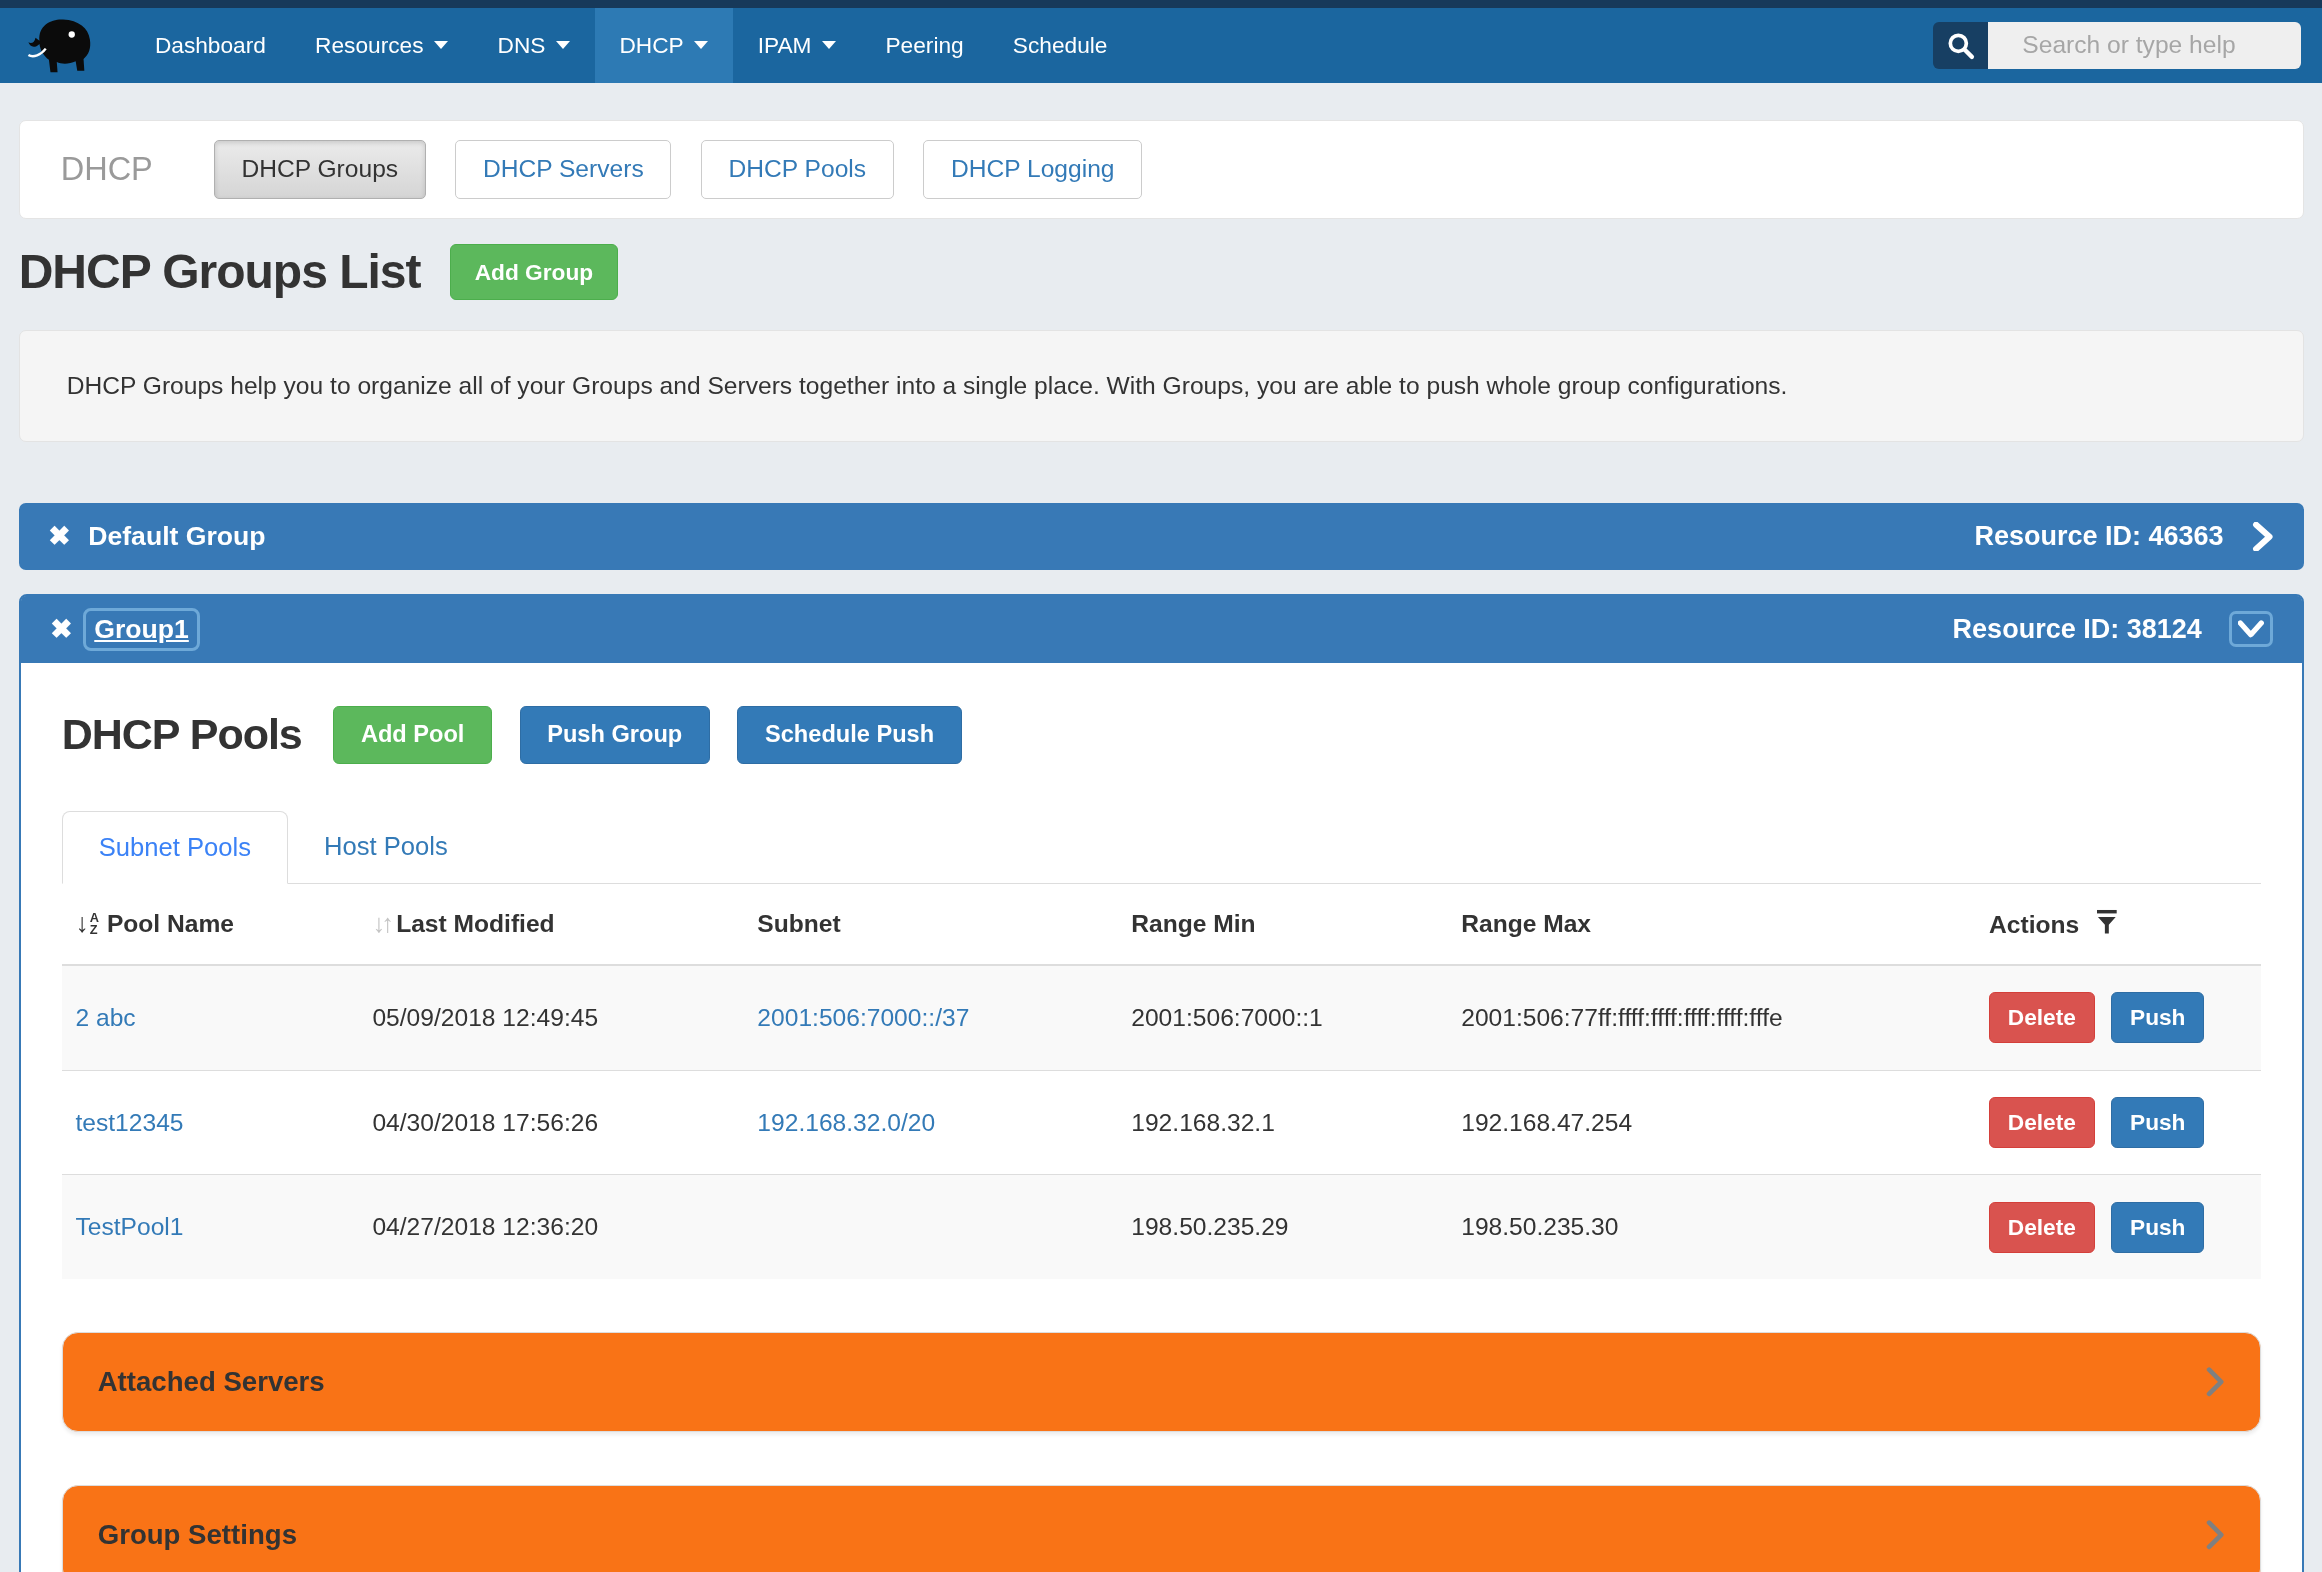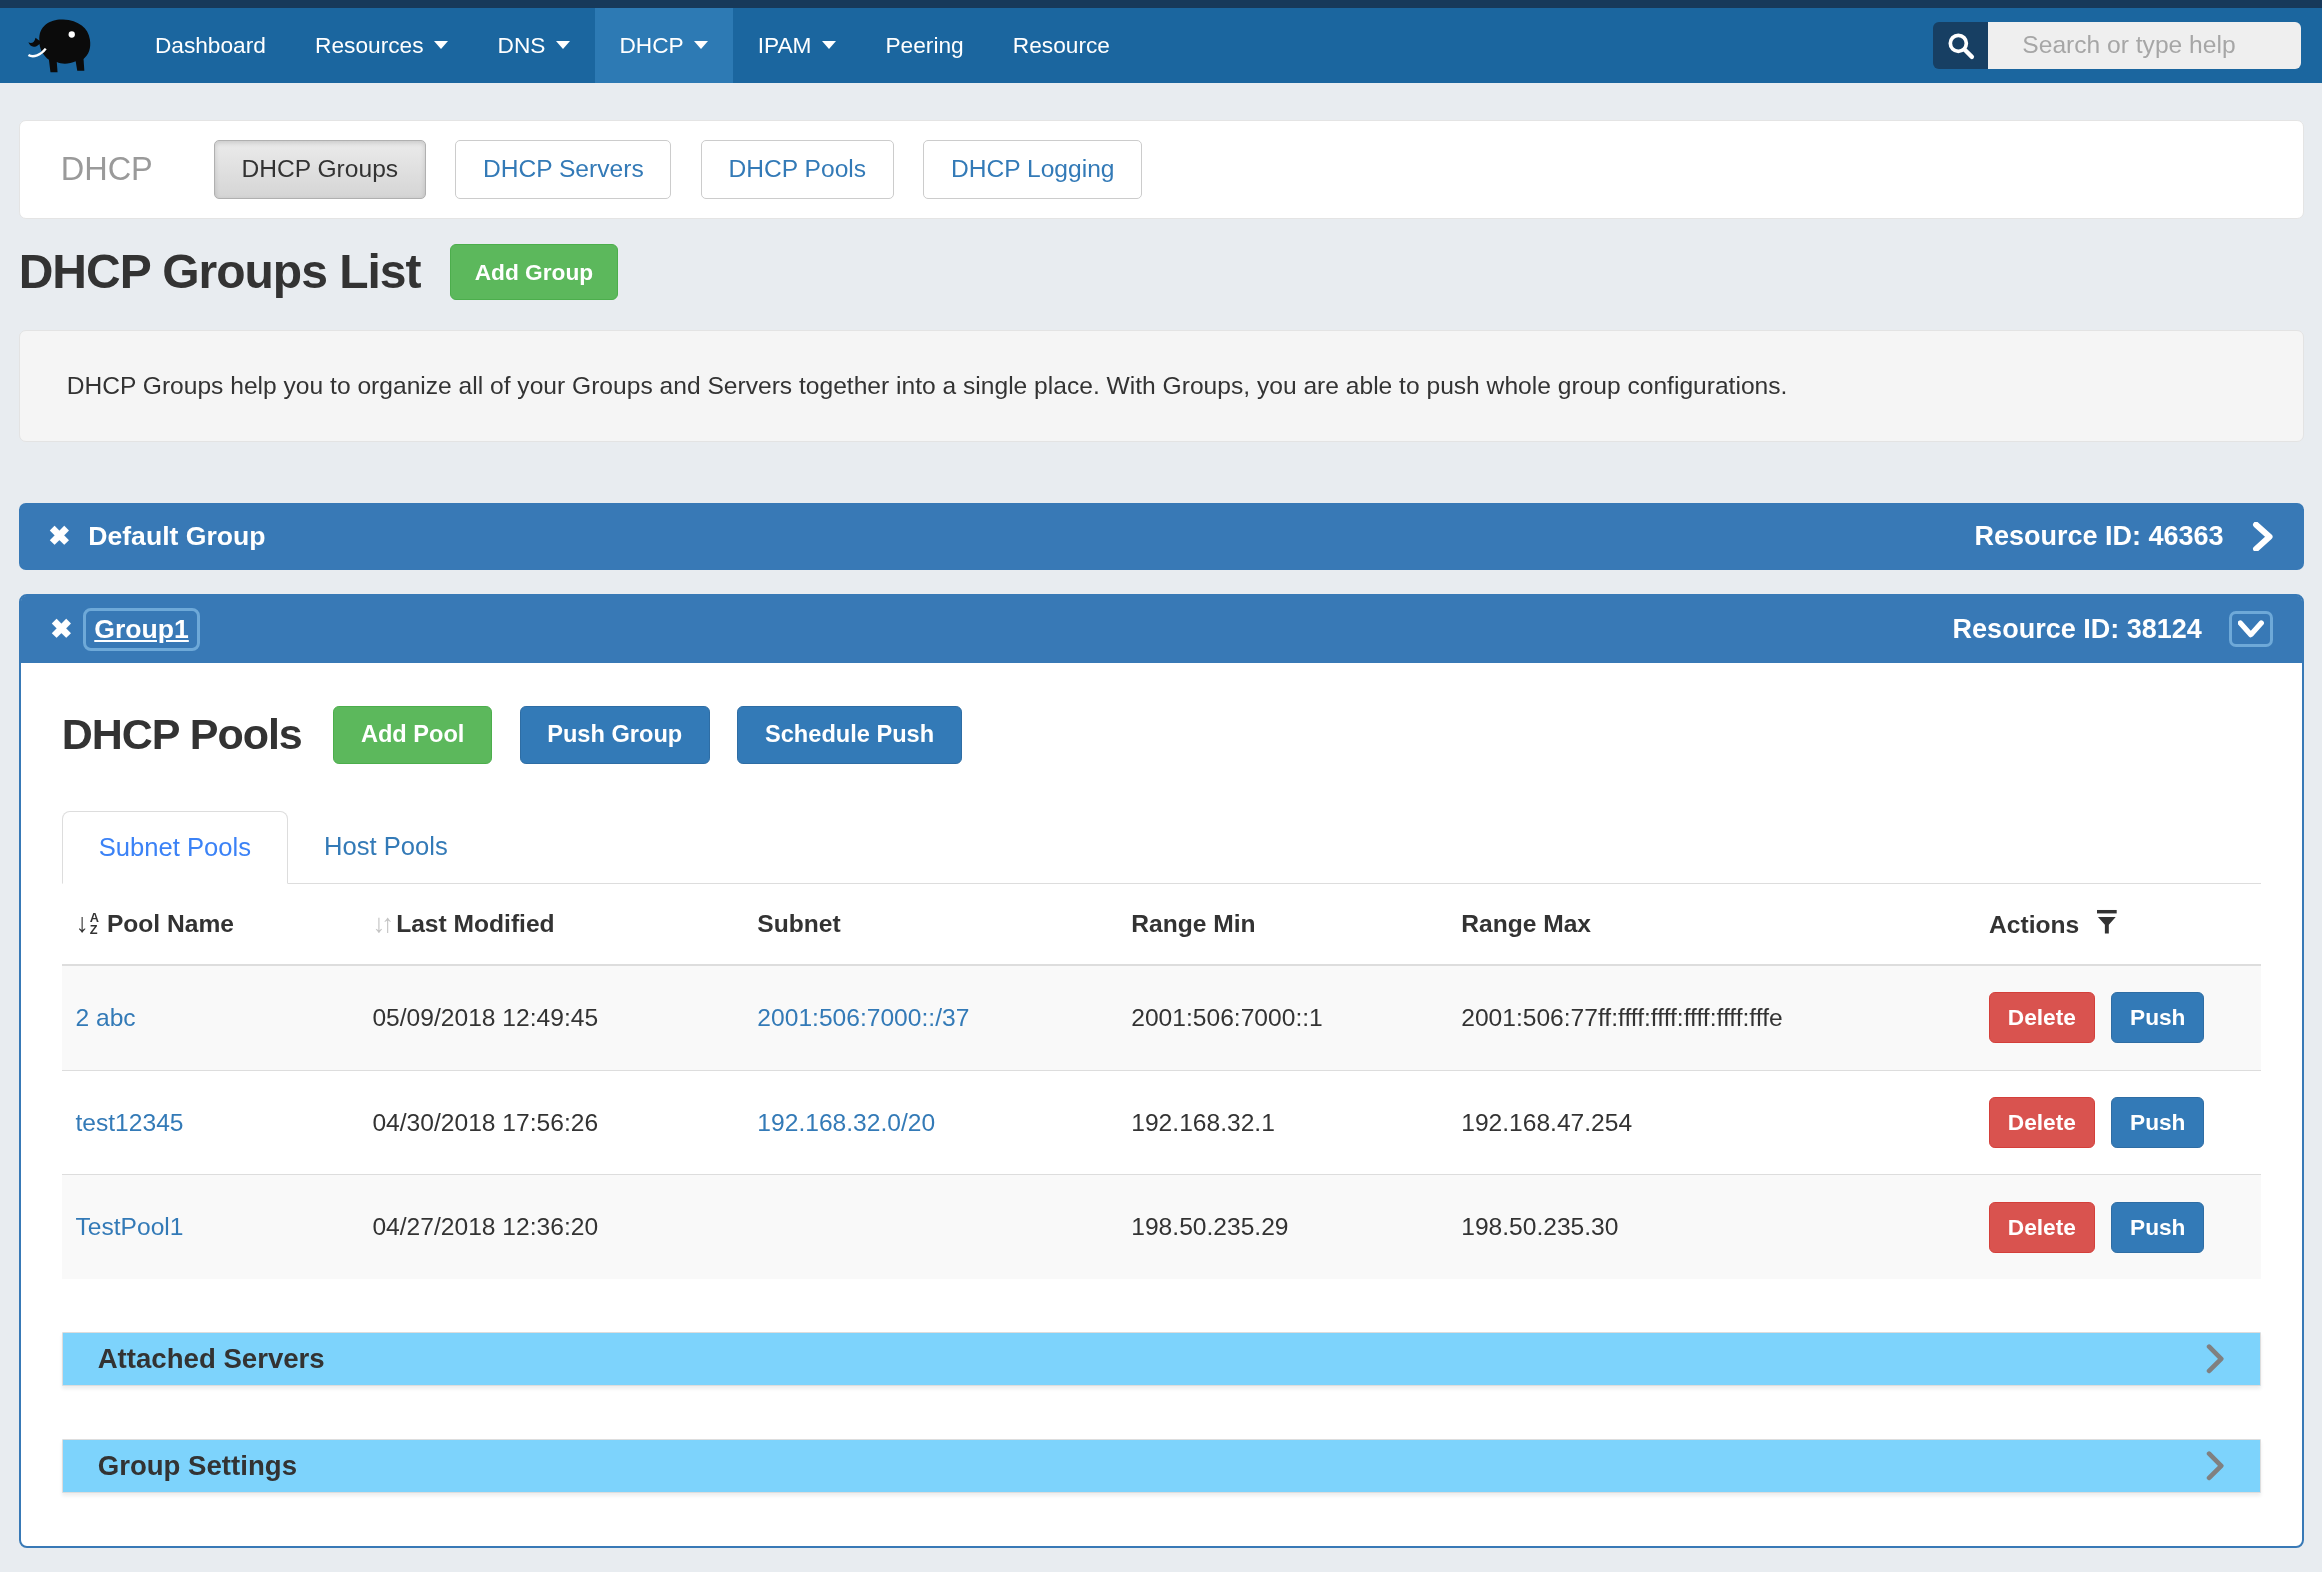--- a/index.html
+++ b/index.html
@@ -125,23 +125,23 @@
   .btn-danger-sm {
     background:#d9534f; border:1px solid #d43f3a; color:#fff;
     font-size:22.7px; padding:10.8px 17.7px; border-radius:5.9px; font-weight:bold;
   }
   .btn-primary-sm {
     background:#337ab7; border:1px solid #2e6da4; color:#fff;
     font-size:22.7px; padding:10.8px 17.7px; border-radius:5.9px; margin-left:9.9px; font-weight:bold;
   }
   
   .collapse-panel {
-    margin-top:53px; background:#7dd3fc; border:1px solid #ddd; border-radius:1px;
+    margin-top:53px; background:#f97316; border:1px solid #ddd; border-radius:16px;
     box-shadow:0 3px 3.9px rgba(0,0,0,0.07);
-    padding:10px 35px; display:flex; align-items:center; cursor:pointer;
+    padding:33px 35px; display:flex; align-items:center; cursor:pointer;
   }
   .collapse-label { font-size:27.6px; font-weight:bold; color:#333; }
   .collapse-chev { margin-left:auto; display:flex; align-items:center; }
 </style>
 </head>
 <body>
 
 <div class="topstrip"></div>
 
 <div class="navbar">
@@ -168,21 +168,21 @@
         <span class="caret"></span>
       </div>
     <div class="nav-item">
         <span>IPAM</span>
         <span class="caret"></span>
       </div>
     <div class="nav-item">
         <span>Peering</span>
       </div>
     <div class="nav-item">
-        <span>Resource</span>
+        <span>Schedule</span>
       </div>
   </div>
 
   <div class="search">
     <button class="search-btn">
       <svg width="29.6" height="29.6" viewBox="0 0 24 24">
         <circle cx="10" cy="10" r="6.5" fill="none" stroke="#ffffff" stroke-width="3"></circle>
         <line x1="15" y1="15" x2="21" y2="21" stroke="#ffffff" stroke-width="3.5" stroke-linecap="round"></line>
       </svg>
     </button>

